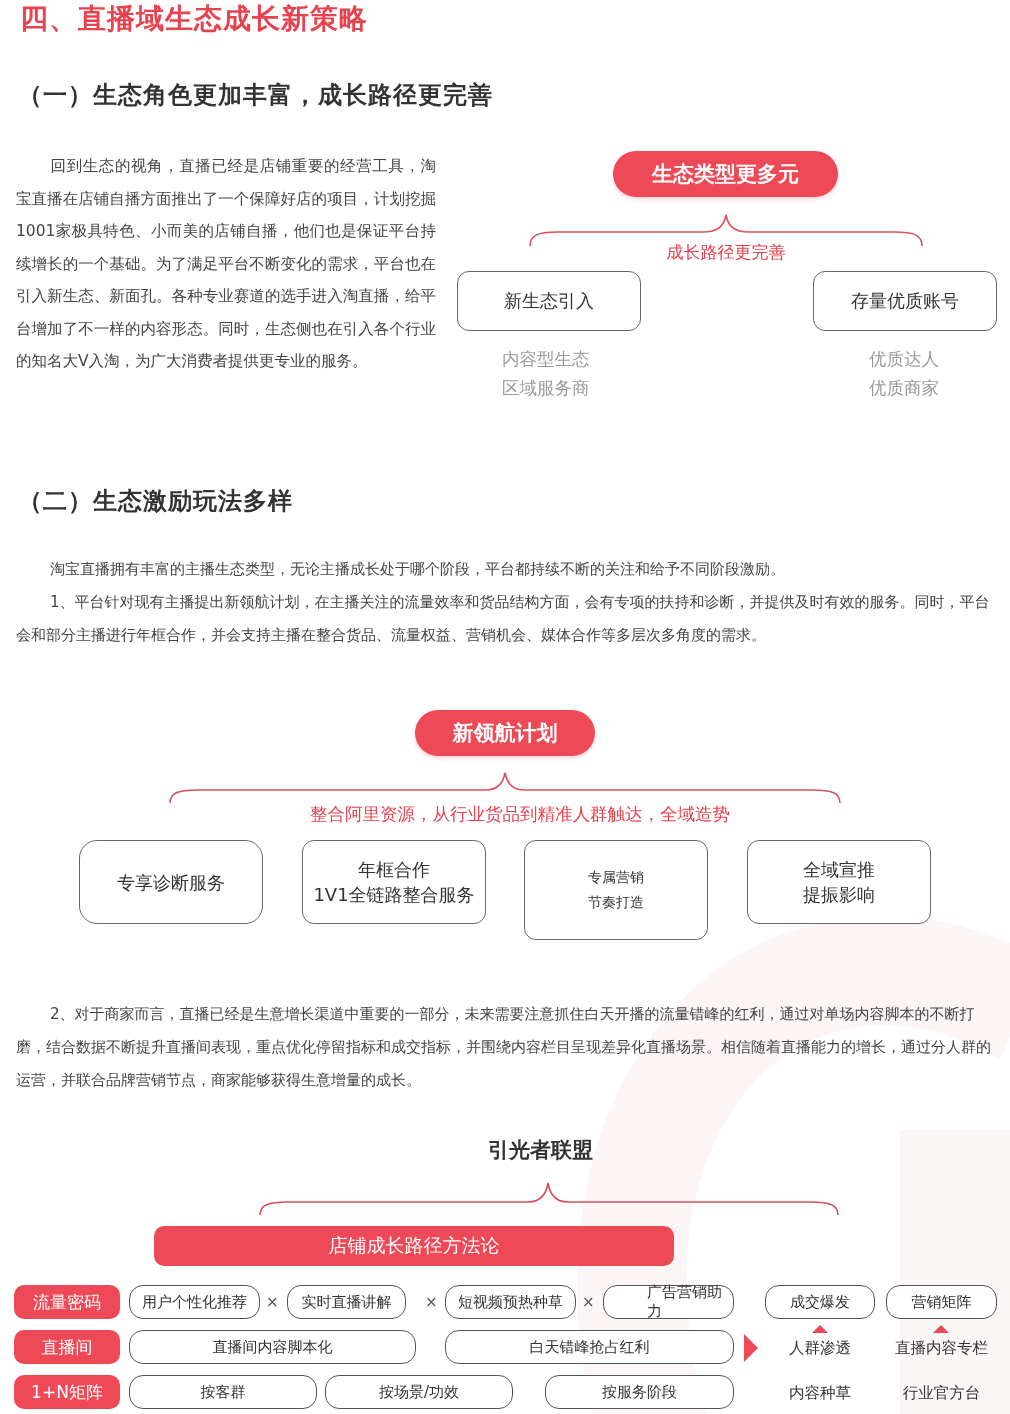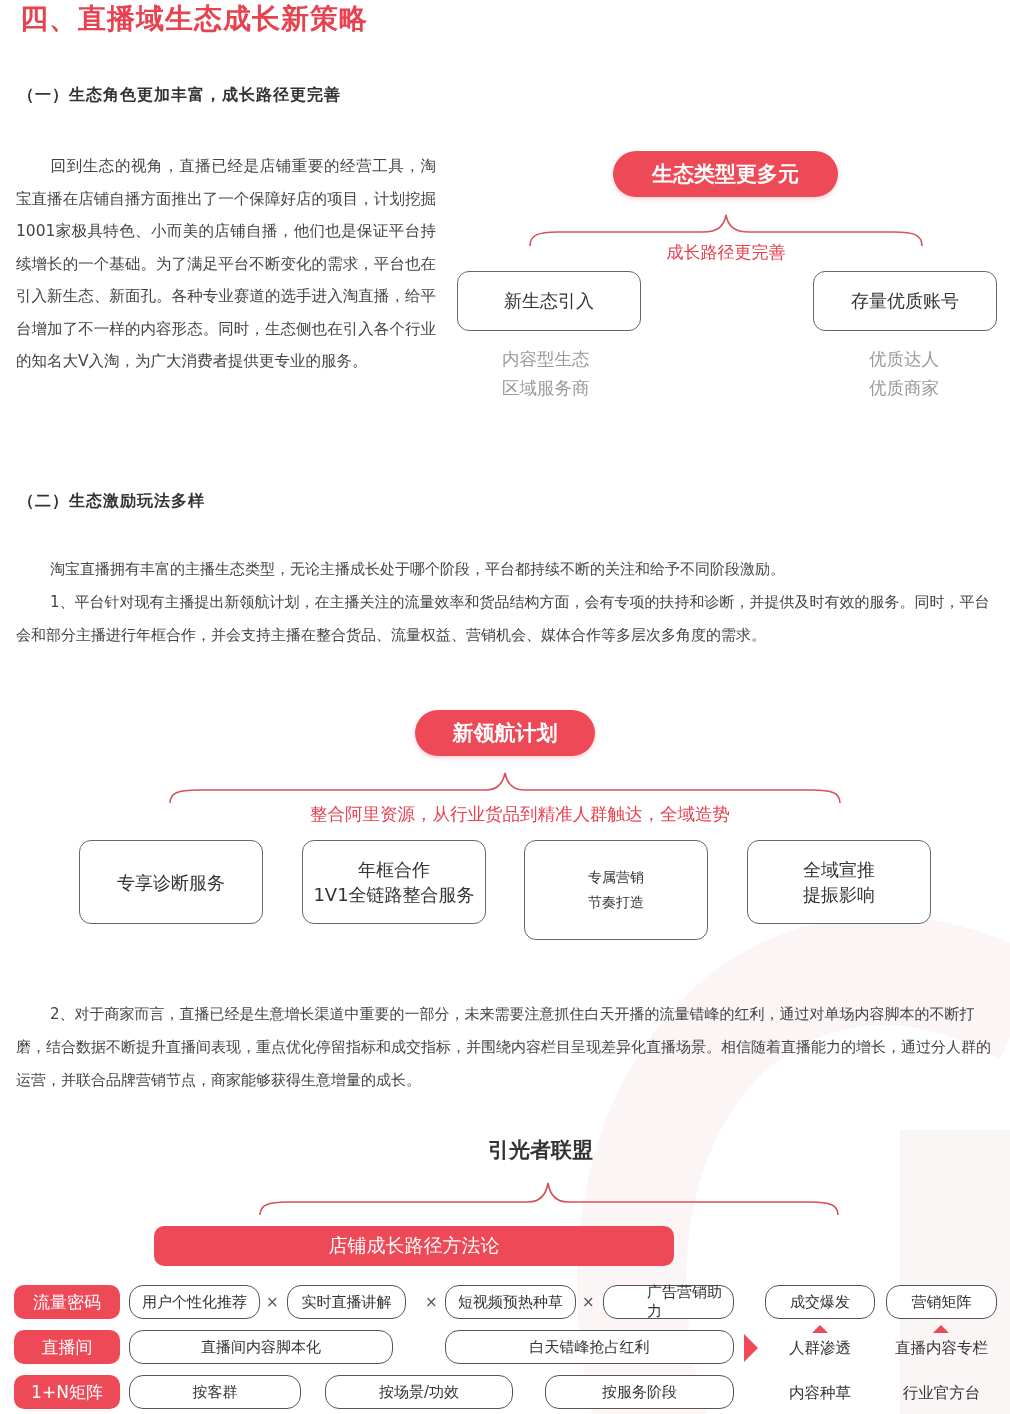--- a/index.html
+++ b/index.html
@@ -12,21 +12,21 @@
     border-radius: 50%; border: 110px solid #fbf5f5; border-right-color: transparent; border-bottom-color: transparent;
     transform: rotate(-20deg); z-index: 0;
   }
   .bg-bar {
     position: absolute; left: 900px; top: 1130px; width: 110px; height: 290px; background: #fbf6f6; z-index: 0;
   }
 
   .abs { position: absolute; z-index: 1; }
 
   .main-title { left: 20px; top: 0px; font-size: 28px; font-weight: bold; color: #e8414f; letter-spacing: 1px; line-height: 38px; }
-  .sub-title { left: 18px; font-size: 16px; font-weight: bold; color: #333333; letter-spacing: 1px; line-height: 34px; }
+  .sub-title { left: 18px; font-size: 24px; font-weight: bold; color: #333333; letter-spacing: 1px; line-height: 34px; }
 
   .para1 { left: 16px; top: 150px; width: 420px; font-size: 15.5px; line-height: 32.5px; color: #444; text-align: justify; }
   .para1 .indent { display: inline-block; width: 34px; }
 
   .para { left: 16px; width: 985px; font-size: 15px; line-height: 33px; color: #444; }
   .para .indent { display: inline-block; width: 34px; }
 
   .pill-red {
     background: #ee4956; color: #fff; border-radius: 30px; font-weight: bold; text-align: center;
     box-shadow: 0 2px 4px rgba(238,73,86,0.25);
@@ -90,21 +90,21 @@
 <div class="abs para" style="top:553px;"><span class="indent"></span><span>淘宝直播拥有丰富的主播生态类型，无论主播成长处于哪个阶段，平台都持续不断的关注和给予不同阶段激励。</span></div>
 <div class="abs para" style="top:586px;"><span class="indent"></span><span>1、平台针对现有主播提出新领航计划，在主播关注的流量效率和货品结构方面，会有专项的扶持和诊断，并提供及时有效的服务。同时，平台会和部分主播进行年框合作，并会支持主播在整合货品、流量权益、营销机会、媒体合作等多层次多角度的需求。</span></div>
 
 <div class="abs pill-red" style="left:415px; top:710px; width:180px; height:46px; line-height:46px; font-size:21px;">新领航计划</div>
 
 <svg class="brace" style="left:168px; top:771px;" width="674" height="34" viewBox="0 0 674 34">
   <path d="M2 32 C2 22, 10 19, 30 19 L318 19 C330 19, 335 12, 337 2 C339 12, 344 19, 356 19 L644 19 C664 19, 672 22, 672 32" fill="none" stroke="#d9505c" stroke-width="1.6"></path>
 </svg>
 <div class="abs red-text" style="left:160px; top:802px; width:720px; text-align:center; font-size:17.5px;">整合阿里资源，从行业货品到精准人群触达，全域造势</div>
 
-<div class="abs box" style="left:79px; top:840px; width:184px; height:84px; font-size:18px; line-height:25px;">
+<div class="abs box" style="left:79px; top:840px; width:184px; height:84px; font-size:18px; line-height:25px;border-radius:18px;">
   <span>专享诊断服务</span>
 </div>
 <div class="abs box" style="left:302px; top:840px; width:184px; height:84px; font-size:18px; line-height:25px;">
   <span>年框合作</span>
   <span>1V1全链路整合服务</span>
 </div>
 <div class="abs box" style="left:524px; top:840px; width:184px; height:100px; font-size:14px; line-height:25px;">
   <span>专属营销</span>
   <span>节奏打造</span>
 </div>
@@ -126,25 +126,25 @@
 <div class="abs row-label" style="left:14px; top:1285px;">流量密码</div>
 <div class="abs small-box" style="left:129px; top:1285px; width:131px;">用户个性化推荐</div>
 <div class="abs times" style="left:266px; top:1293px;">×</div>
 <div class="abs small-box" style="left:287px; top:1285px; width:119px;">实时直播讲解</div>
 <div class="abs times" style="left:425px; top:1293px;">×</div>
 <div class="abs small-box" style="left:445px; top:1285px; width:131px;">短视频预热种草</div>
 <div class="abs times" style="left:582px; top:1293px;">×</div>
 <div class="abs small-box" style="left:603px; top:1285px; width:131px;padding-left:43px;">广告营销助力</div>
 
 <div class="abs row-label" style="left:14px; top:1330px;">直播间</div>
-<div class="abs small-box" style="left:129px; top:1330px; width:264px;">直播间内容脚本化</div>
+<div class="abs small-box" style="left:129px; top:1330px; width:287px;">直播间内容脚本化</div>
 <div class="abs small-box" style="left:445px; top:1330px; width:289px;">白天错峰抢占红利</div>
 
 <div class="abs row-label" style="left:14px; top:1375px;">1+N矩阵</div>
-<div class="abs small-box" style="left:129px; top:1375px; width:172px;">按客群</div>
+<div class="abs small-box" style="left:129px; top:1375px; width:188px;">按客群</div>
 <div class="abs small-box" style="left:325px; top:1375px; width:188px;">按场景/功效</div>
 <div class="abs small-box" style="left:545px; top:1375px; width:189px;">按服务阶段</div>
 
 <svg class="brace" style="left:744px; top:1334px;" width="14" height="28" viewBox="0 0 14 28">
   <polygon points="0,0 14,14 0,28" fill="#ee4956"></polygon>
 </svg>
 
 <div class="abs small-box" style="left:765px; top:1285px; width:110px;">成交爆发</div>
 <svg class="brace" style="left:812px; top:1325px;" width="16" height="8" viewBox="0 0 16 8">
   <polygon points="0,8 8,0 16,8" fill="#ee4956"></polygon>

